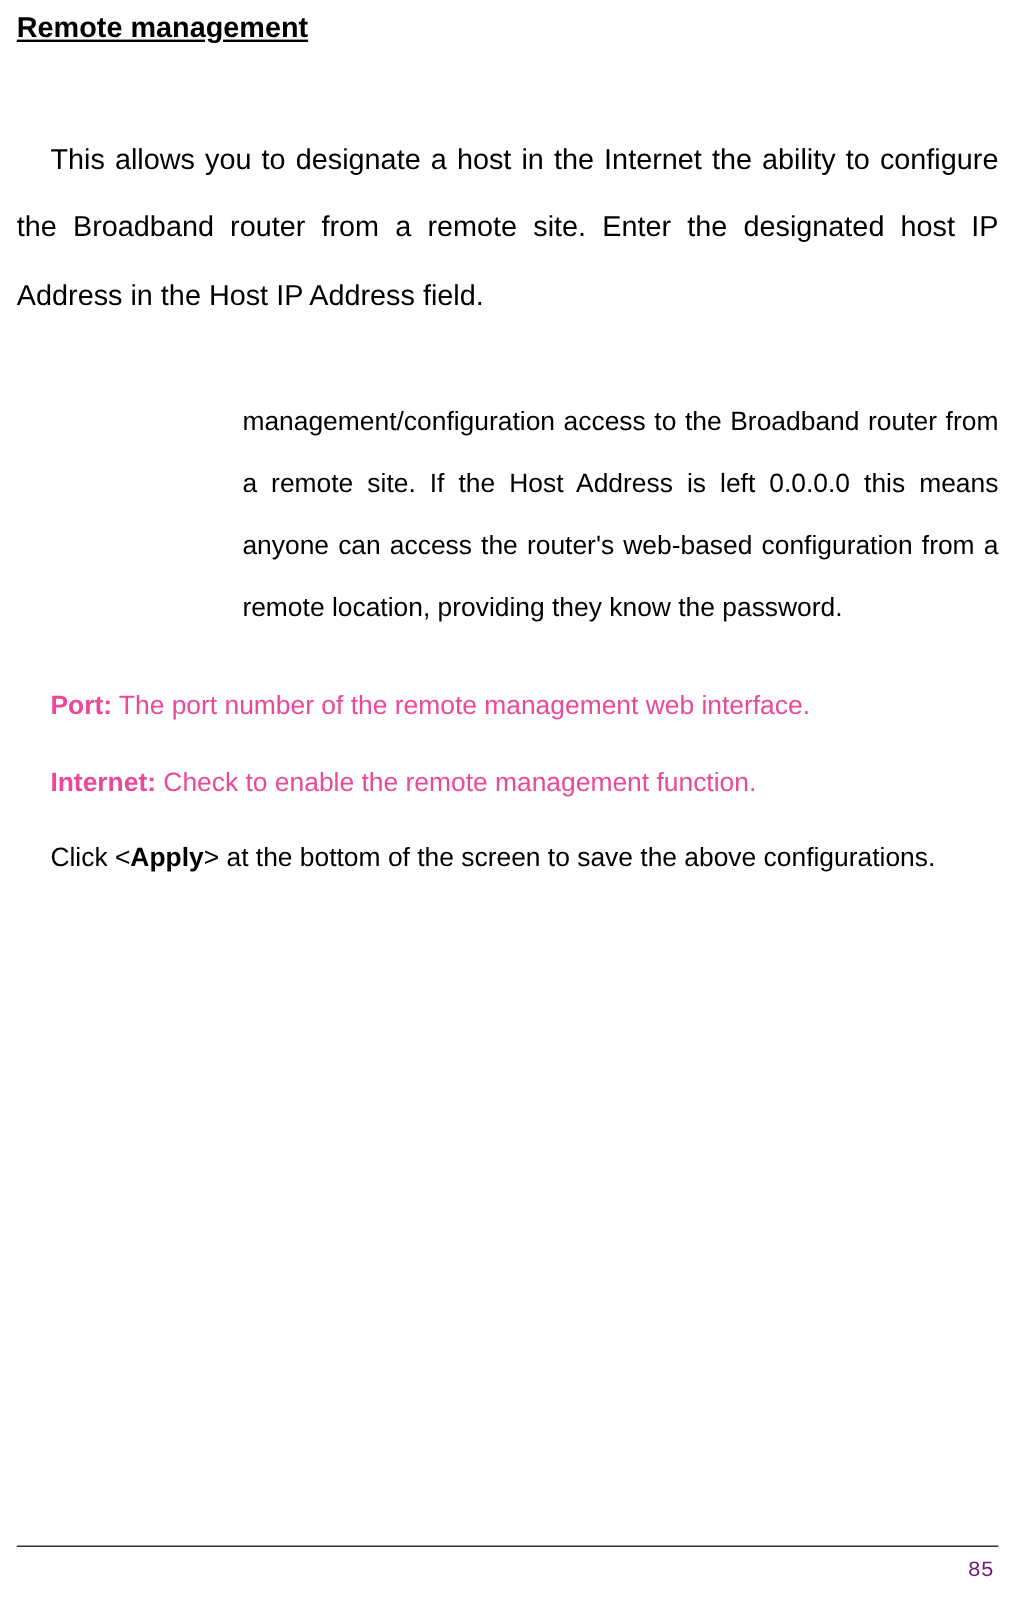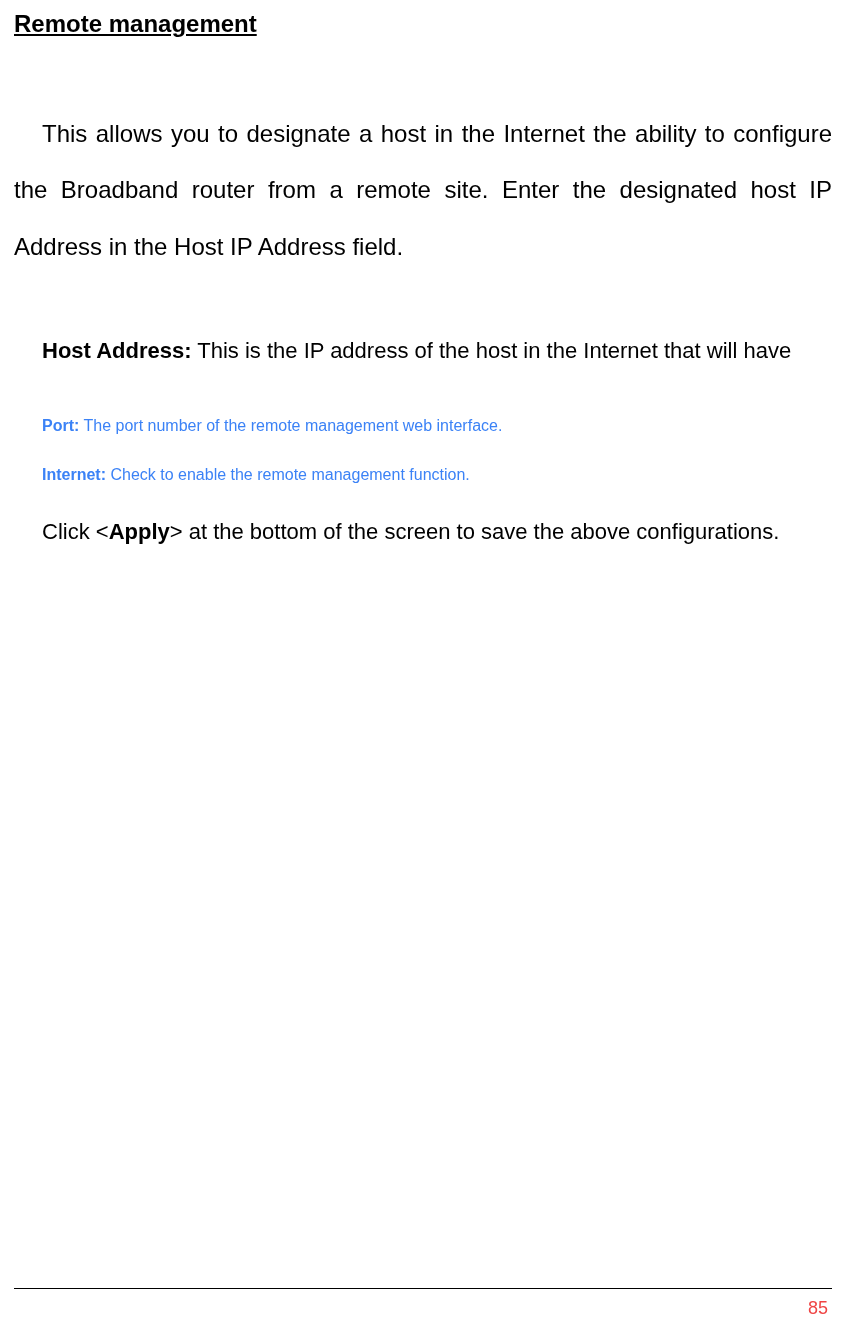--- a/index.html
+++ b/index.html
@@ -41,23 +41,23 @@
       color: #000;
     }
     .def-hang {
       font-size: 22px;
       line-height: 2.35;
       text-align: justify;
       color: #000;
       padding-left: 160px;
     }
     .def-simple {
-      font-size: 16px;
+      font-size: 22px;
       line-height: 2.35;
-      color: #3b82f6;
+      color: #ec4899;
       margin-left: 28px;
       margin-bottom: 12px;
     }
     .apply-line {
       font-size: 22px;
       line-height: 2.35;
       color: #000000;
       margin-left: 28px;
       margin-top: 6px;
     }
@@ -69,33 +69,33 @@
       left: 14px;
       right: 14px;
       bottom: 48px;
       border-top: 1px solid #000;
     }
     .page-num {
       position: absolute;
       right: 18px;
       bottom: 18px;
       font-size: 18px;
-      font-family: Liberation Sans, sans-serif;
-      color: #ef4444;
+      font-family: Liberation Mono, monospace;
+      color: #701a75;
     }
   </style>
 </head>
 <body>
 
 <div class="heading">Remote management</div>
 
 <p class="intro-para">This allows you to designate a host in the Internet the ability to configure the Broadband router from a remote site. Enter the designated host IP Address in the Host IP Address field.</p>
 
 <div class="def-block">
-  <p class="def-first"><span class="bold">Host Address:</span><span> This is the IP address of the host in the Internet that will have</span></p>
+  <p class="def-hang">management/configuration access to the Broadband router from a remote site. If the Host Address is left 0.0.0.0 this means anyone can access the router's web-based configuration from a remote location, providing they know the password.</p>
 </div>
 
 <p class="def-simple"><span class="bold">Port:</span><span> The port number of the remote management web interface.</span></p>
 
 <p class="def-simple"><span class="bold">Internet:</span><span> Check to enable the remote management function.</span></p>
 
 <p class="apply-line"><span>Click &lt;</span><span class="bold">Apply</span><span>&gt; at the bottom of the screen to save the above configurations.</span></p>
 
 <div class="footer-line"></div>
 <div class="page-num">85</div>

